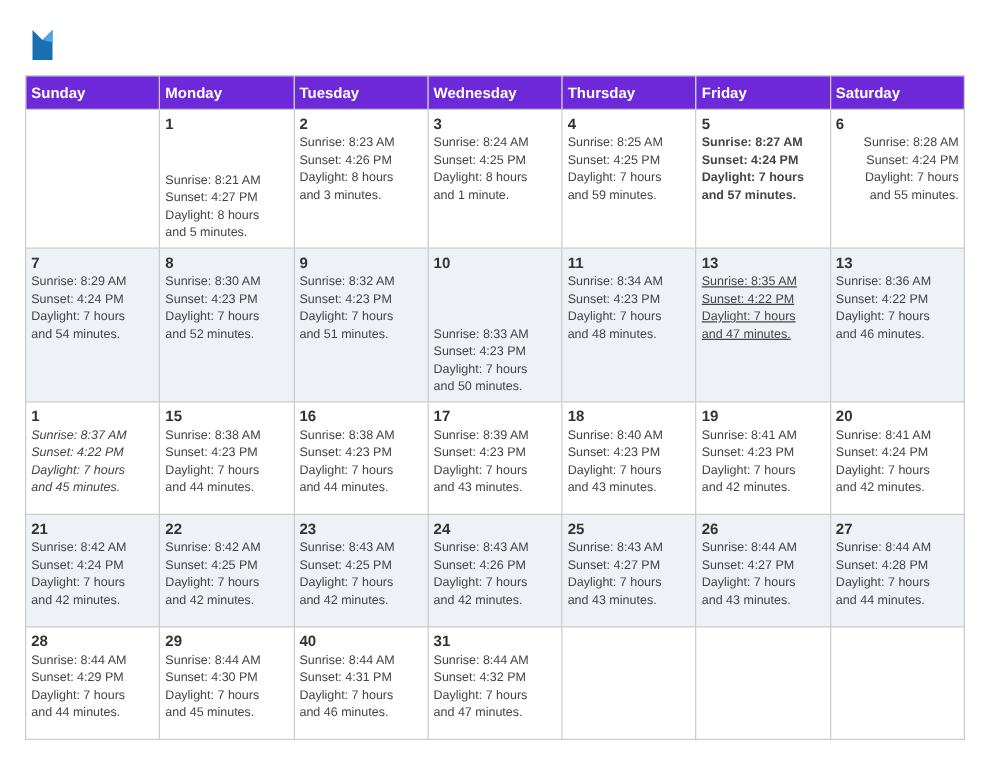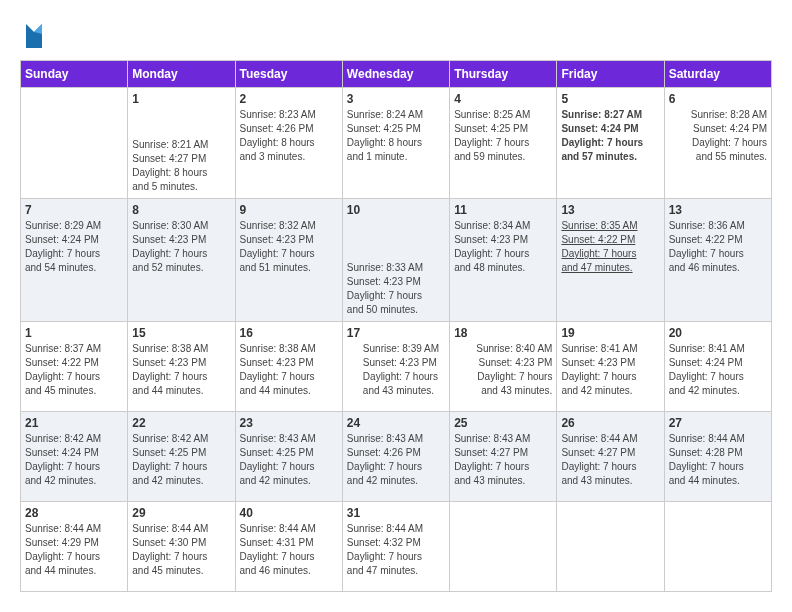--- a/index.html
+++ b/index.html
@@ -221,49 +221,49 @@
           <span class="day-num">13</span>
           <div class="cell-info" style="white-space: pre-line;">Sunrise: 8:36 AM
 Sunset: 4:22 PM
 Daylight: 7 hours
 and 46 minutes.</div>
         </td>
       </tr>
       <tr>
         <td>
           <span class="day-num">1</span>
-          <div class="cell-info" style="white-space: pre-line;">Sunrise: 8:37 AM
+          <div class="cell-info" style="white-space: pre-line; font-style: italic;">Sunrise: 8:37 AM
 Sunset: 4:22 PM
 Daylight: 7 hours
 and 45 minutes.</div>
         </td>
         <td>
           <span class="day-num">15</span>
           <div class="cell-info" style="white-space: pre-line;">Sunrise: 8:38 AM
 Sunset: 4:23 PM
 Daylight: 7 hours
 and 44 minutes.</div>
         </td>
         <td>
           <span class="day-num">16</span>
           <div class="cell-info" style="white-space: pre-line;">Sunrise: 8:38 AM
 Sunset: 4:23 PM
 Daylight: 7 hours
 and 44 minutes.</div>
         </td>
         <td>
           <span class="day-num">17</span>
-          <div class="cell-info" style="white-space: pre-line; margin-left: 16px;">Sunrise: 8:39 AM
+          <div class="cell-info" style="white-space: pre-line;">Sunrise: 8:39 AM
 Sunset: 4:23 PM
 Daylight: 7 hours
 and 43 minutes.</div>
         </td>
         <td>
           <span class="day-num">18</span>
-          <div class="cell-info" style="white-space: pre-line; text-align: right;">Sunrise: 8:40 AM
+          <div class="cell-info" style="white-space: pre-line;">Sunrise: 8:40 AM
 Sunset: 4:23 PM
 Daylight: 7 hours
 and 43 minutes.</div>
         </td>
         <td>
           <span class="day-num">19</span>
           <div class="cell-info" style="white-space: pre-line;">Sunrise: 8:41 AM
 Sunset: 4:23 PM
 Daylight: 7 hours
 and 42 minutes.</div>

